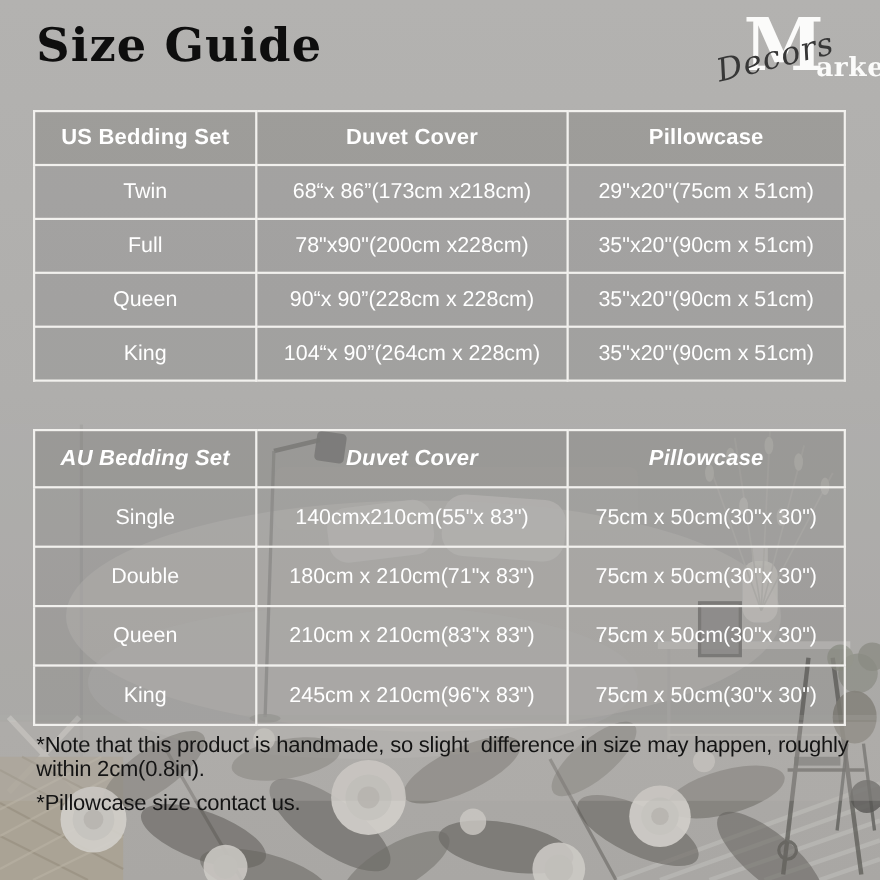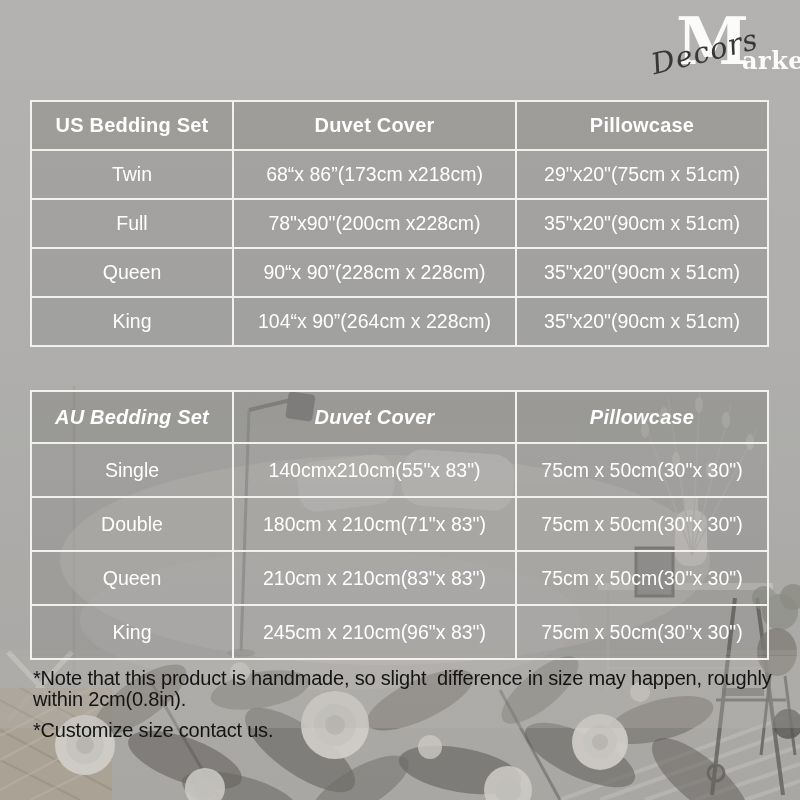--- a/index.html
+++ b/index.html
@@ -199,20 +199,21 @@
       <circle cx="240" cy="672" r="10" fill="#d3d0cb" opacity="0.8"></circle>
       <circle cx="430" cy="747" r="12" fill="#d3d0cb" opacity="0.8"></circle>
       <circle cx="640" cy="692" r="10" fill="#d3d0cb" opacity="0.8"></circle>
     </g>
 
     <rect x="0" y="385" width="800" height="270" fill="#b1b0ae" opacity="0.25"></rect>
     <rect x="0" y="650" width="800" height="150" fill="#b3b1ae" opacity="0.22"></rect>
     <rect x="0" y="656" width="800" height="72" fill="#b6b4b1" opacity="0.3"></rect>
   </svg>
 
+  <div id="page-title" class="layer">Size Guide</div>
 
   <div id="logo" class="layer">
     <span class="monogram">M</span>
     <span class="script">Decors</span>
     <span class="suffix">arket</span>
   </div>
 
   <table id="table-us" class="size-table layer">
     <colgroup>
         <col class="col-set">
@@ -282,16 +283,16 @@
       <tr>
         <td>King</td>
         <td>245cm x 210cm(96"x 83")</td>
         <td>75cm x 50cm(30"x 30")</td>
       </tr>
     </tbody>
   </table>
 
   <div id="notes" class="layer">
     <div class="note">*Note that this product is handmade, so slight  difference in size may happen, roughly within 2cm(0.8in).</div>
-    <div class="note">*Customize size contact us.</div>
+    <div class="note">*Pillowcase size contact us.</div>
   </div>
 
 </div>
 
 </body></html>

